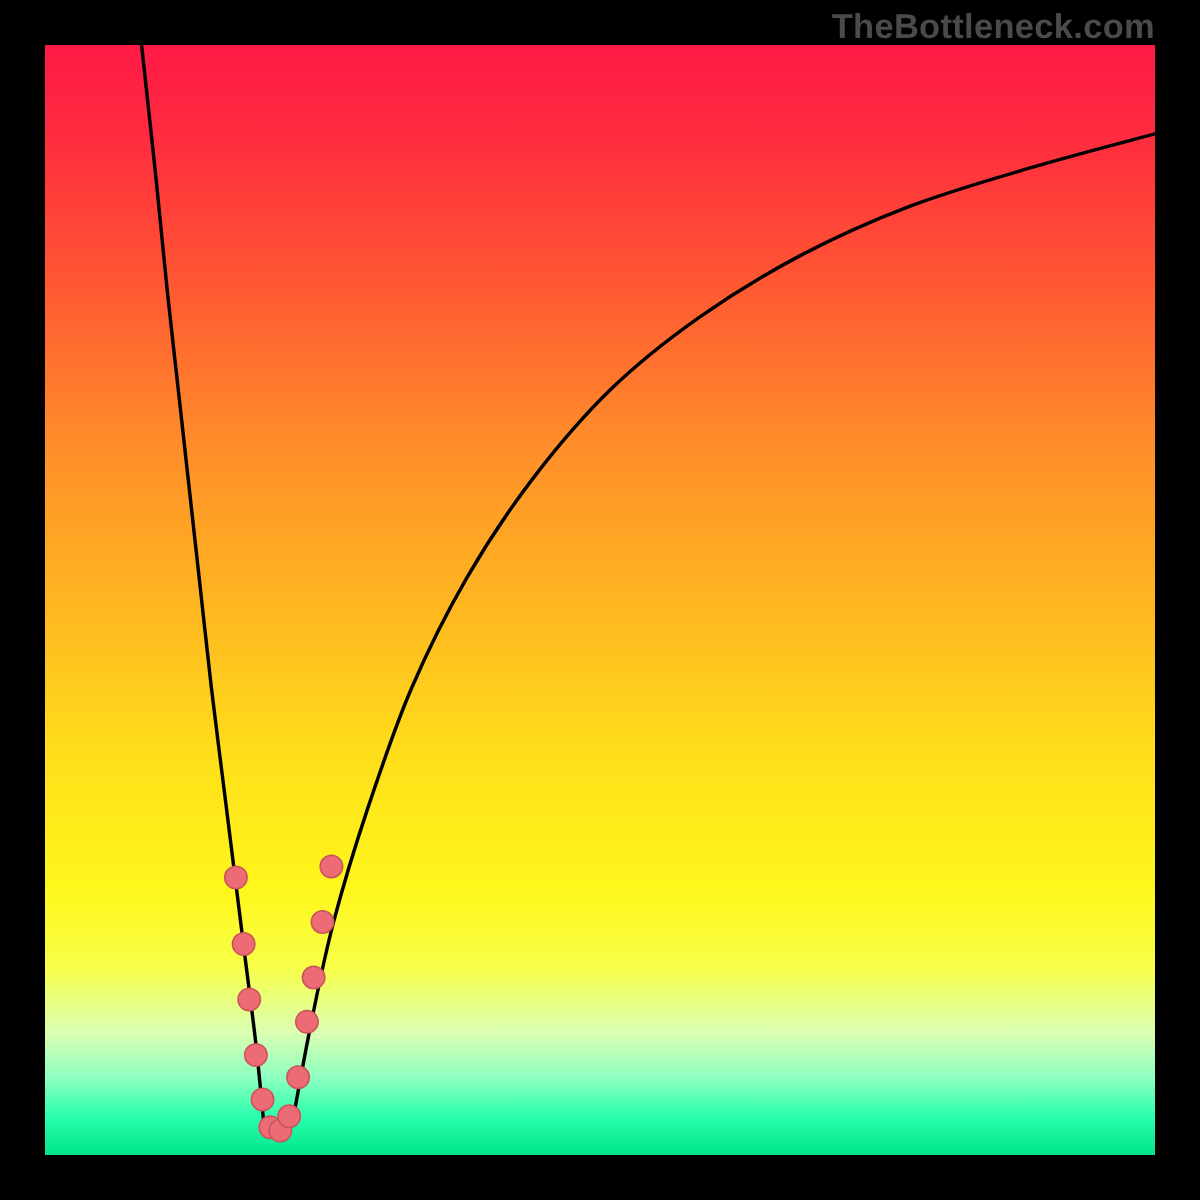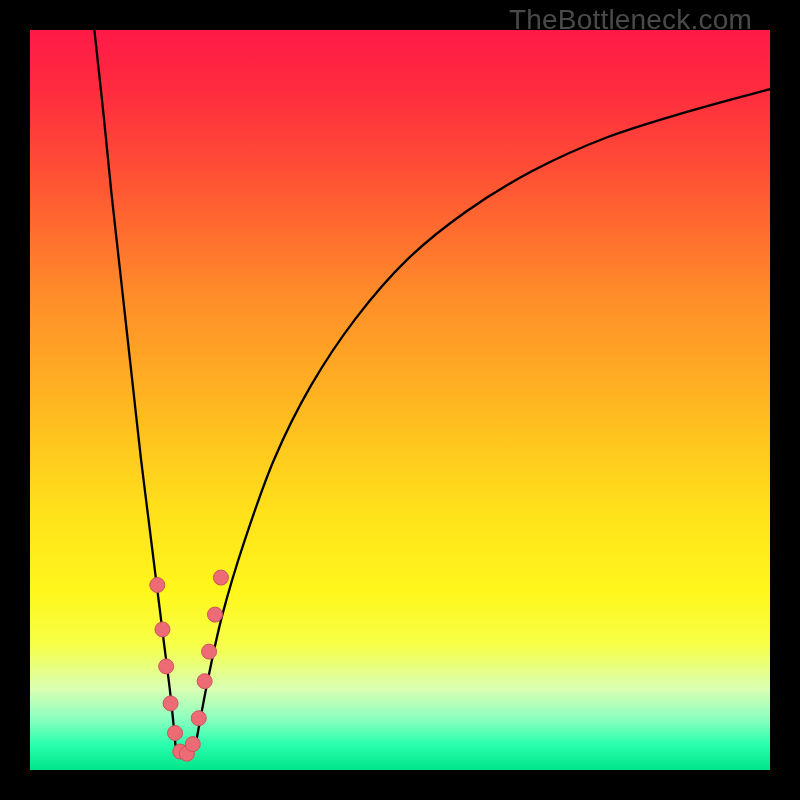--- a/index.html
+++ b/index.html
@@ -37,24 +37,24 @@
   .curve-svg {
     position: absolute;
     left: 0;
     top: 0;
     width: 100%;
     height: 100%;
   }
   .watermark {
     position: absolute;
     top: 4px;
-    right: 48px;
+    right: 30px;
     color: #4a4a4a;
-    font-size: 28px;
-    font-weight: 400;
+    font-size: 23px;
+    font-weight: 700;
     letter-spacing: 0.2px;
     user-select: none;
   }
 </style>
 </head>
 <body>
 
 <div class="frame">
 
   <div class="plot">

